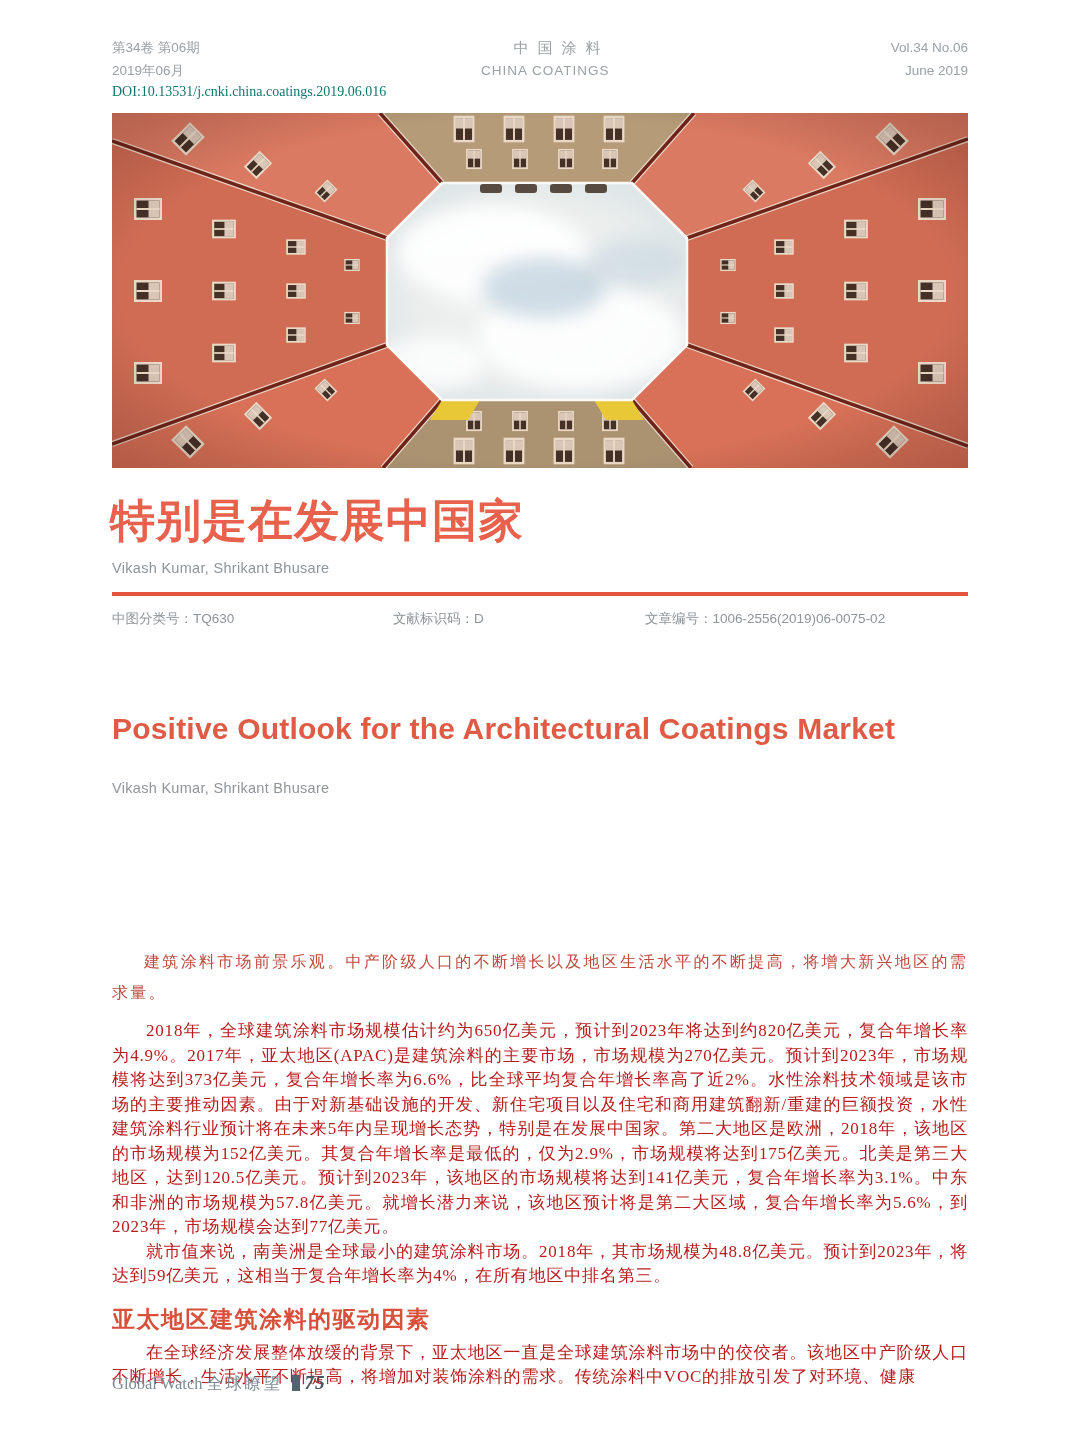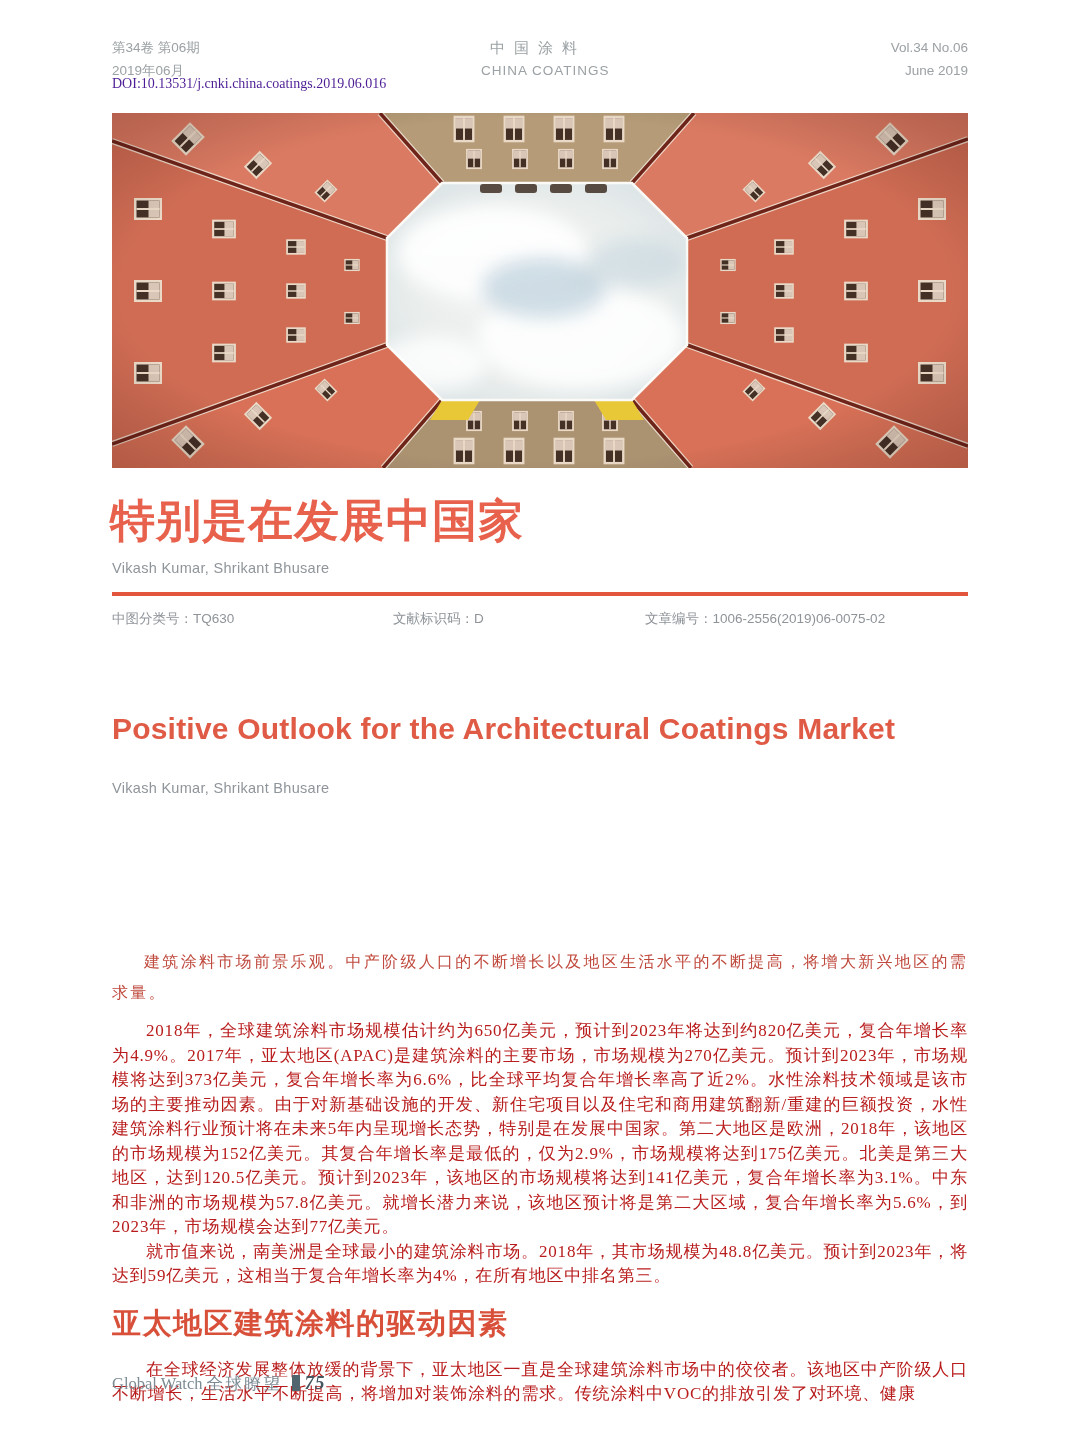--- a/index.html
+++ b/index.html
@@ -5,25 +5,25 @@
   html,body{margin:0;padding:0}
   body{
     width:1065px;height:1445px;position:relative;background:#ffffff;
     font-family:"Liberation Sans",sans-serif;overflow:hidden;
   }
   .abs{position:absolute}
 
   
   .header{left:112px;top:36px;width:856px;display:flex;justify-content:space-between;
           color:#9ba1a4;font-size:13.5px;line-height:23px}
-  .h-center{text-align:left}
+  .h-center{text-align:right}
   .jcn{letter-spacing:9px;font-size:15px;text-indent:9px}
   .jen{letter-spacing:1px}
   .h-right{text-align:right}
-  .doi{left:112px;top:76px;font-family:"Liberation Serif",serif;font-size:14px;color:#4c1d95}
+  .doi{left:112px;top:84px;font-family:"Liberation Serif",serif;font-size:14px;color:#0f766e}
 
   
   .photo{left:112px;top:113px;width:856px;height:355px}
   .photo svg{display:block;width:100%;height:100%}
 
   
   .title-cn{left:110px;top:491px;margin:0;font-size:45px;font-weight:800;color:#e8614c;letter-spacing:1px}
   .authors{left:112px;top:560px;font-size:14.5px;color:#8f959a;letter-spacing:.3px}
   .rule{left:112px;top:592px;width:856px;height:4px;background:#e2543b}
   .meta{left:112px;top:610px;width:856px;height:20px;font-size:13.5px;color:#8f9499}
@@ -31,21 +31,21 @@
   .meta .m1{left:0}.meta .m2{left:281px}.meta .m3{left:533px}
   .title-en{left:112px;top:712px;margin:0;font-size:30px;font-weight:bold;color:#e05b45;letter-spacing:.2px}
   .authors-en{top:780px}
 
   
   .content{left:112px;top:930px;width:856px;text-align:justify}
   .abstract{font-family:"Liberation Serif",serif;color:#c04a3e;font-size:16px;line-height:31px;
             letter-spacing:2.2px;text-indent:2em;margin:16px 0 11px 0}
   .body-p{font-family:"Liberation Serif",serif;color:#b91c1c;font-size:17px;line-height:24.5px;
           letter-spacing:.8px;text-indent:2em;margin:0}
-  .sec{font-size:29px;color:#d8503a;margin:15px 0 14px;font-weight:bold;letter-spacing:1.5px;
+  .sec{font-size:23px;color:#d8503a;margin:15px 0 6px;font-weight:bold;letter-spacing:1.5px;
        font-family:"Liberation Sans",sans-serif}
 
   
   .footer{left:112px;top:1372px;width:856px;text-align:left;color:#7b8a93;
           font-family:"Liberation Serif",serif;font-size:16.5px}
   .footer .cn{letter-spacing:2.5px}
   .pagebar{display:inline-block;width:8px;height:16px;background:#51656f;margin:0 5px 0 9px;vertical-align:-2px}
   .pagenum{font-style:italic;font-weight:bold;font-size:19px;color:#44565f;letter-spacing:1px}
 </style>
 </head>

